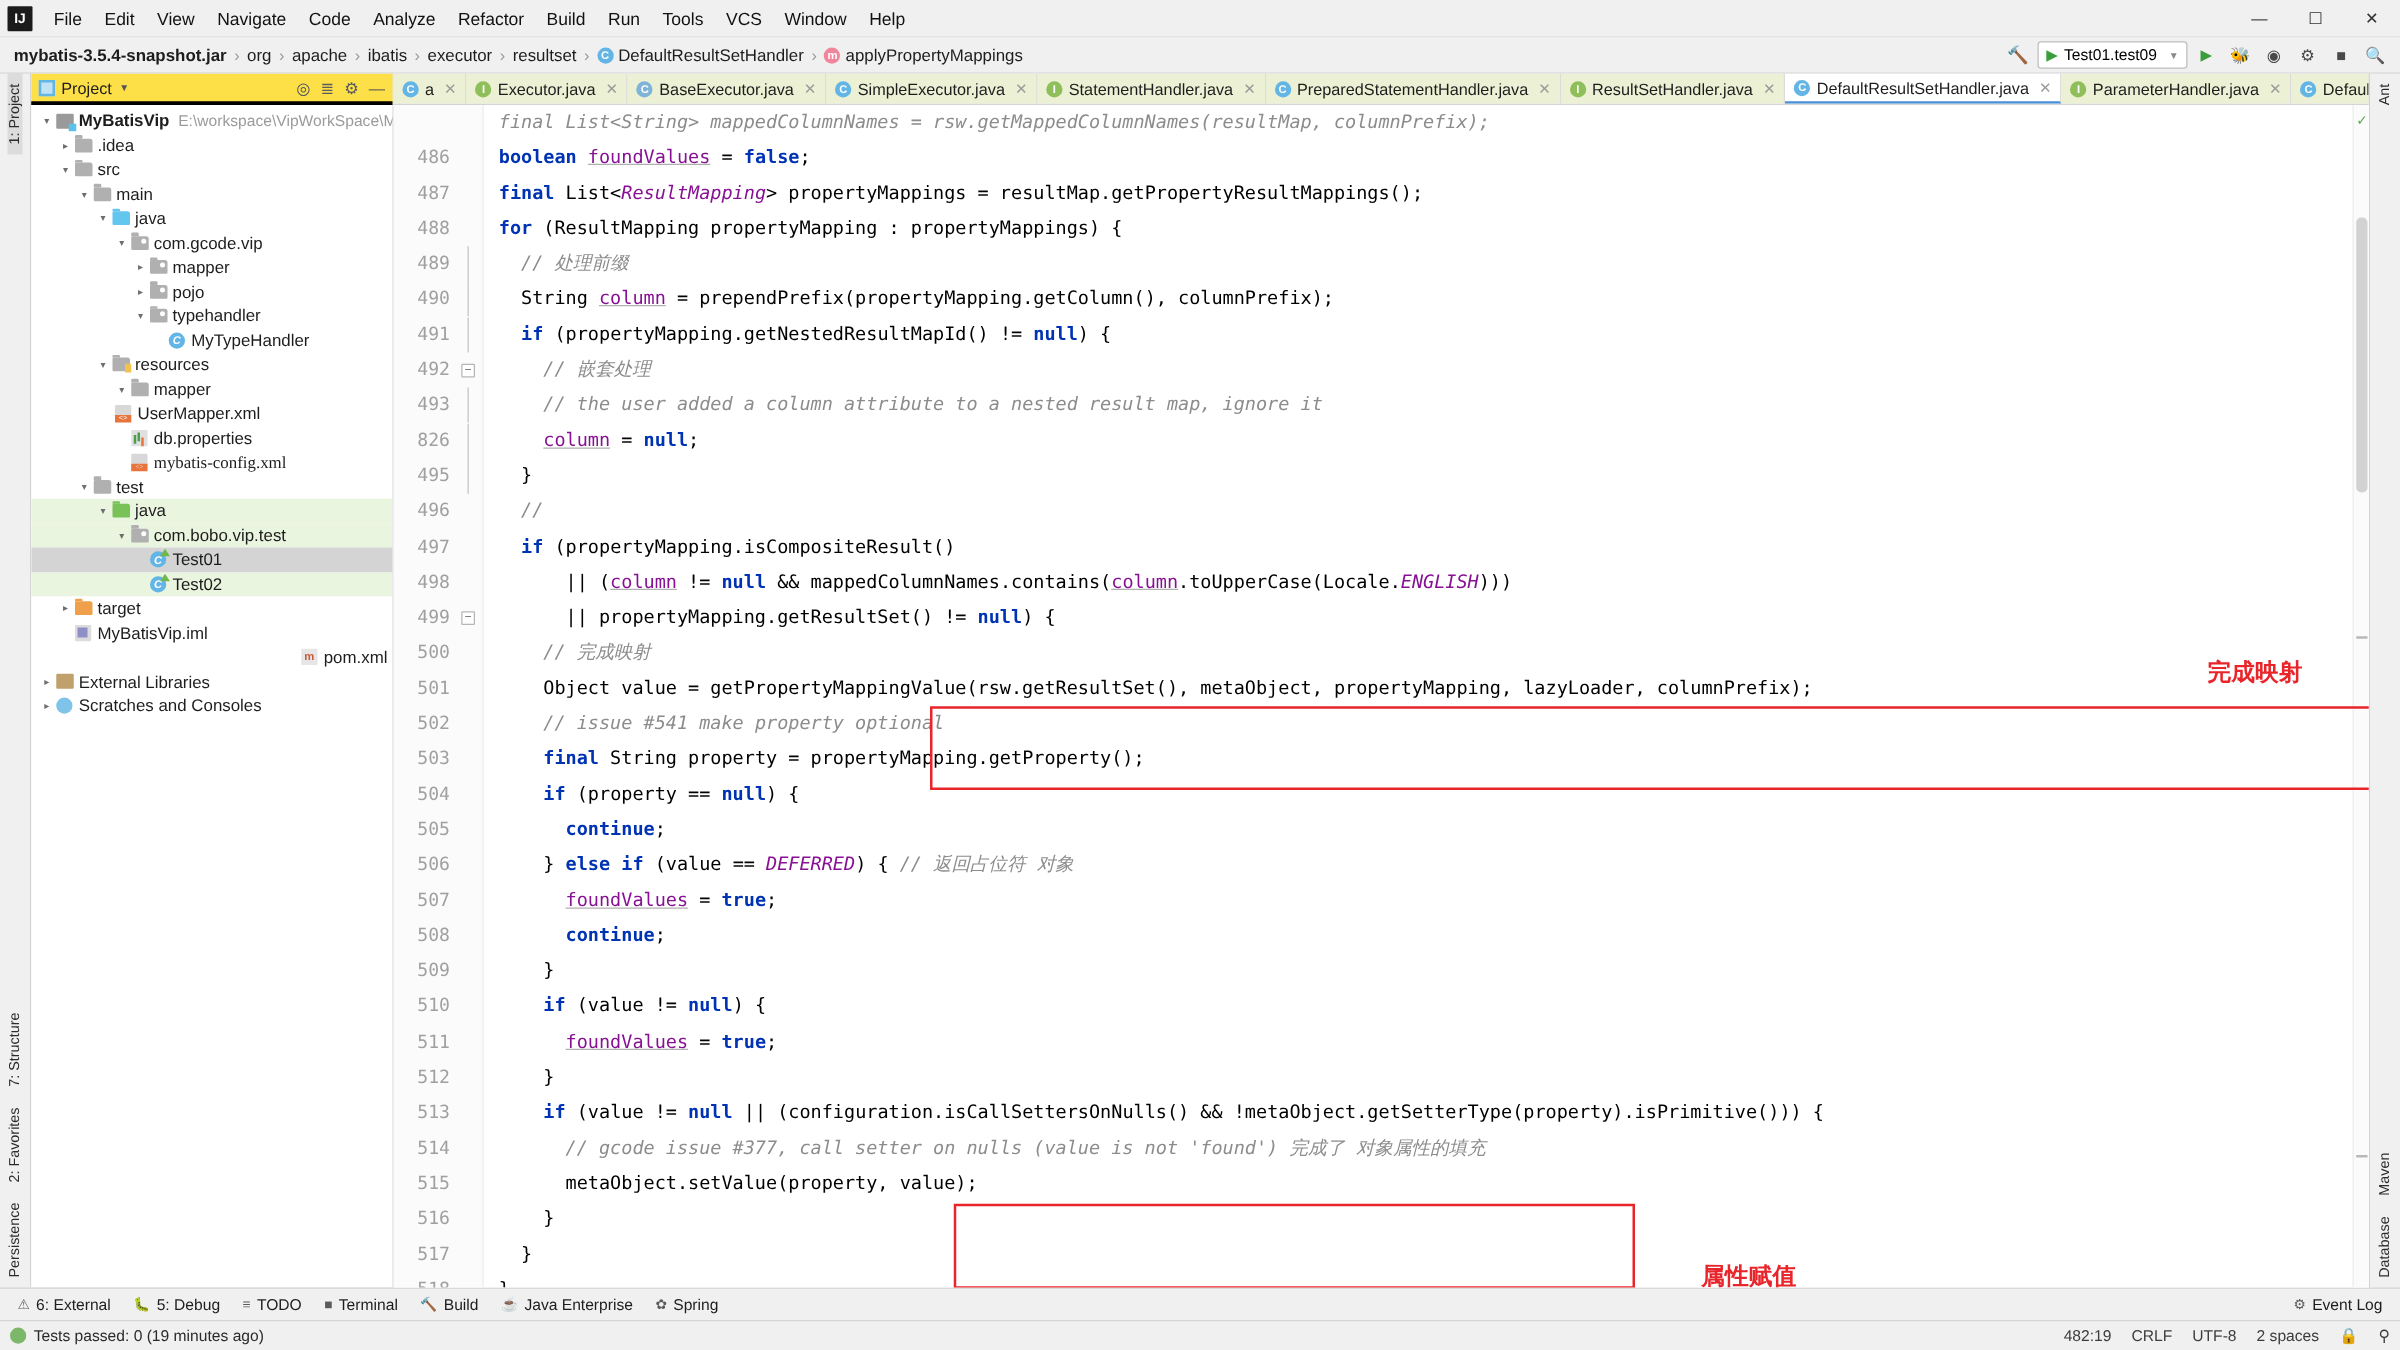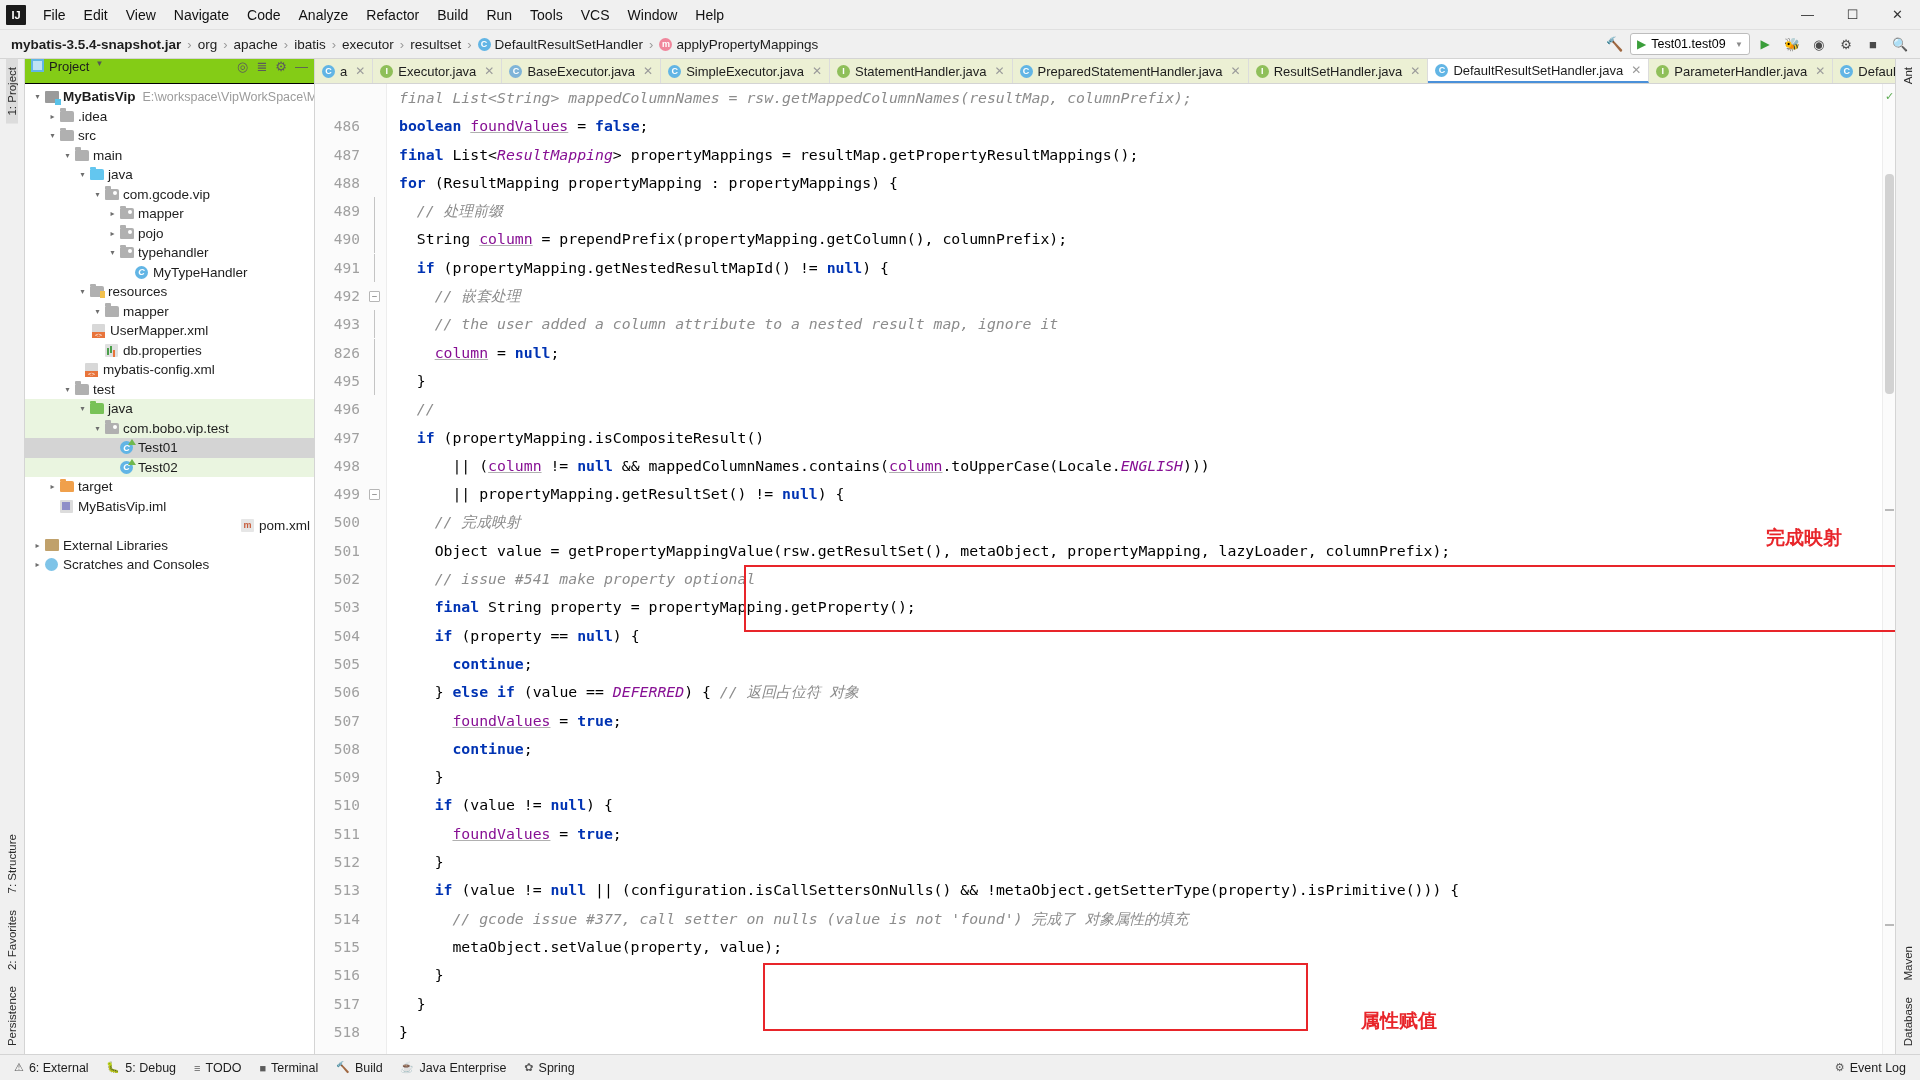--- a/index.html
+++ b/index.html
@@ -73,22 +73,22 @@
   .vspacer { flex:1; }
 
   
   .vstrip.right { border-right:none; border-left:1px solid #d4d4d4; }
 
   
   .project {
     width:290px;background:#fff;border-right:1px solid #d4d4d4;display:flex;flex-direction:column;flex:0 0 290px;
   }
   .proj-head {
-    height:25px;background:#84cc16;display:flex;align-items:flex-start;padding:0 6px;
-    border-bottom:1px solid #000000;flex:0 0 25px;
+    height:25px;background:#fde047;display:flex;align-items:center;padding:0 6px;
+    border-bottom:3px solid #000000;flex:0 0 25px;
   }
   .proj-head-ic { width:13px;height:13px;border:2px solid #62b5e5;background:#bfe2f5;margin-right:5px; }
   .proj-head-title { font-size:13px;color:#1d1d1d; }
   .proj-head-tri { font-size:8px;color:#555;margin-left:6px; }
   .proj-head-actions { margin-left:auto; display:flex; gap:8px; align-items:center; color:#5b5b5b; font-size:13px; }
   .tree { flex:1; overflow:hidden; padding-top:3px; font-size:13.5px; }
   .node { height:19.5px; display:flex; align-items:center; white-space:nowrap; cursor:default; padding-right:4px; }
   .node.sel { background:#d4d4d4; }
   .node.green { background:#eaf5e0; }
   .arrow { width:13px; font-size:8px; color:#6e6e6e; display:flex; align-items:center; justify-content:center; flex:0 0 13px; }
@@ -392,21 +392,21 @@
             </span>
             <span class="ntext">UserMapper.xml</span>
           </div>
           <div class="node" style="padding-left: 66px;">
             <span class="arrow"></span>
             <span class="nico">
               <span class="prop-ic"></span>
             </span>
             <span class="ntext">db.properties</span>
           </div>
-          <div class="node" style="padding-left: 46px;">
+          <div class="node" style="padding-left: 66px; font-family: Liberation Serif, serif;">
             <span class="arrow"></span>
             <span class="nico">
               <span class="xml-ic"></span>
             </span>
             <span class="ntext">mybatis-config.xml</span>
           </div>
           <div class="node" style="padding-left: 36px;">
             <span class="arrow">▾</span>
             <span class="nico">
               <span class="folder"></span>
@@ -623,13 +623,27 @@
         <span>Spring</span>
       </div>
       <div class="bb-right">
         <div class="bb-item">
           <span class="bb-ic">⚙</span>
           <span>Event Log</span>
         </div>
       </div>
     </div>
 
+  <div class="statusbar">
+    <div class="sb-left">
+      <span class="sb-badge"></span>
+      <span>Tests passed: 0 (19 minutes ago)</span>
+    </div>
+    <div class="sb-right">
+      <span>482:19</span>
+      <span>CRLF</span>
+      <span>UTF-8</span>
+      <span>2 spaces</span>
+      <span>🔒</span>
+      <span>⚲</span>
+    </div>
+  </div>
 </div>
 
 </body></html>

